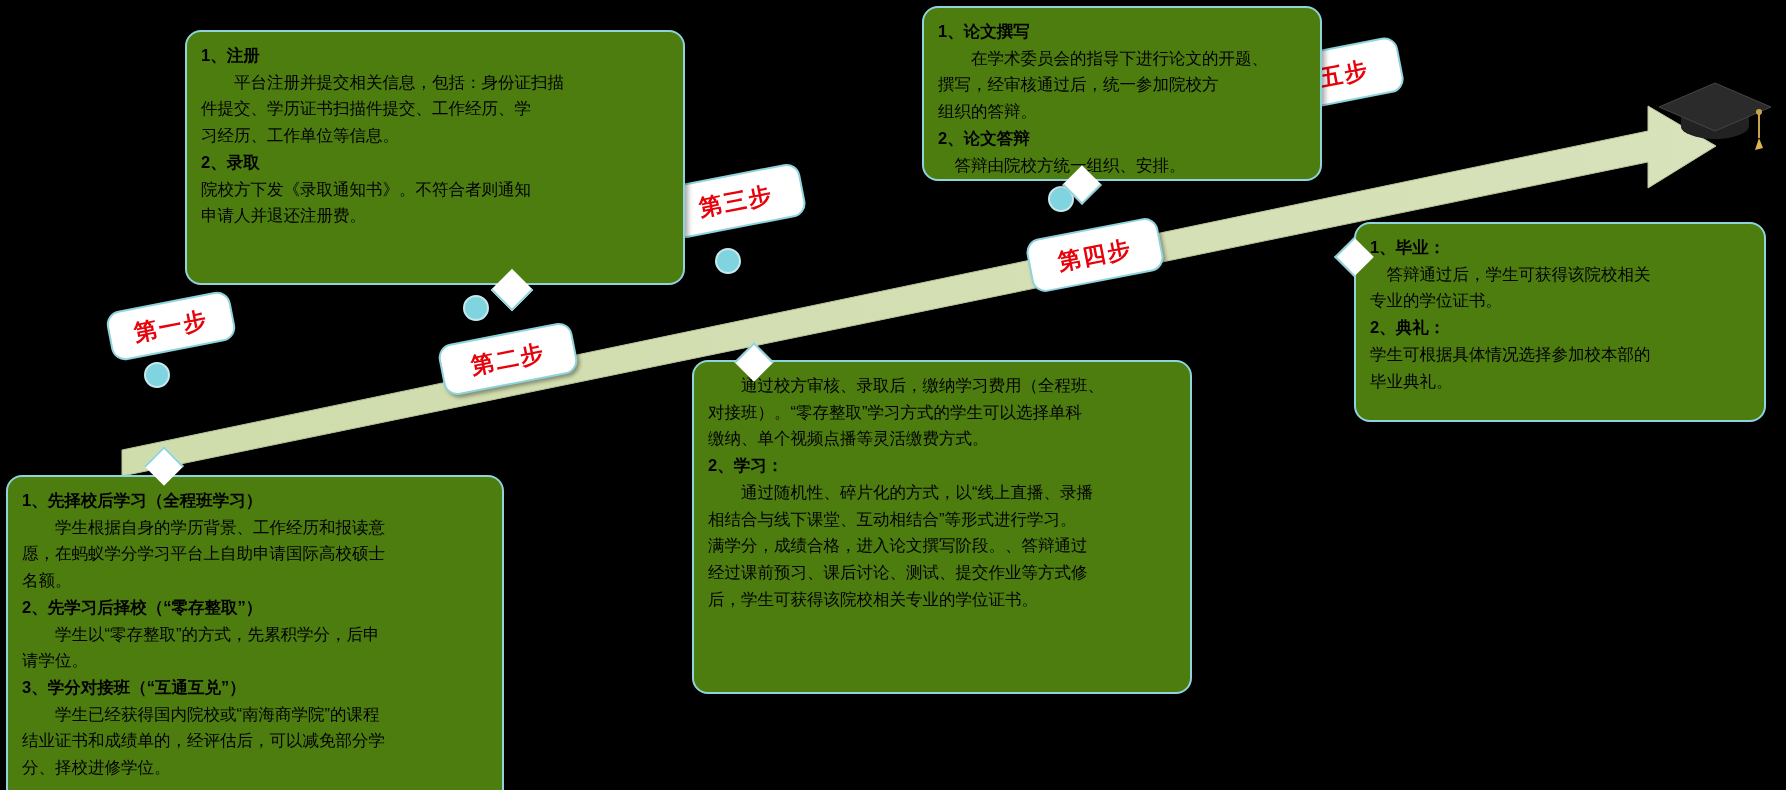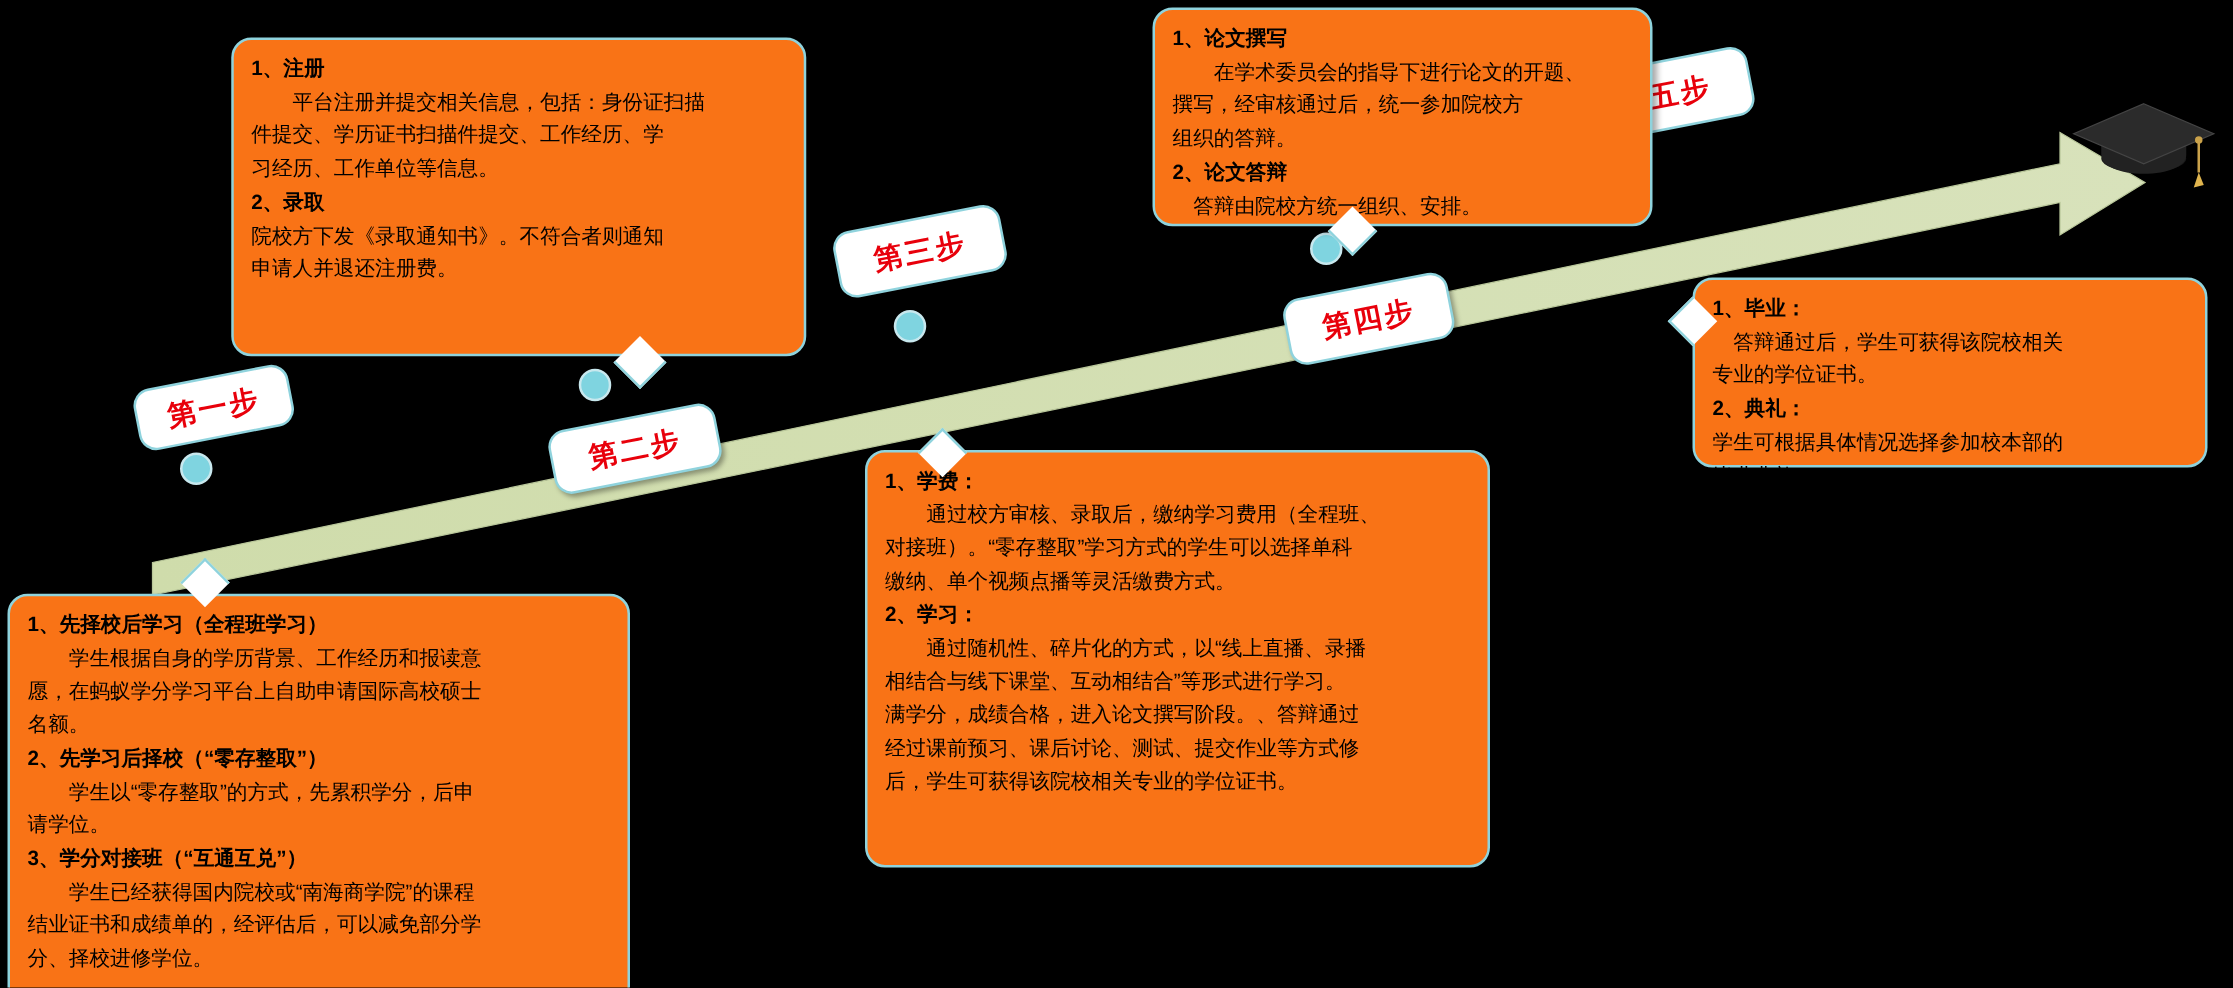--- a/index.html
+++ b/index.html
@@ -15,21 +15,21 @@
         background:#7fd4e0;border:2px solid #c8e8ee;box-sizing:border-box;
         box-shadow:0 0 3px rgba(0,0,0,.5);}
 
   
   .steplabel{position:absolute;background:#fff;border:2px solid #8fd3dd;
              border-radius:14px;color:#e8000b;font-weight:bold;font-size:23px;
              letter-spacing:2px;display:flex;align-items:center;justify-content:center;
              box-shadow:2px 3px 4px rgba(0,0,0,.35);}
 
   
-  .bubble{position:absolute;background:#f97316;border:2px solid #8fd3dd;border-radius:16px;
+  .bubble{position:absolute;background:#4d7c0f;border:2px solid #8fd3dd;border-radius:16px;
           box-shadow:3px 4px 5px rgba(0,0,0,.35);box-sizing:border-box;
           color:#000;font-size:16.5px;line-height:1.62;padding:10px 14px 12px 14px;}
   .bubble p{margin:0;}
   .bubble .hd{font-weight:bold;}
   .bubble .ind{text-indent:2em;}
   .bubble .ind1{text-indent:1em;}
 
   
   .tail{position:absolute;background:#fff;border-left:2px solid #8fd3dd;
         border-bottom:2px solid #8fd3dd;}
@@ -98,36 +98,35 @@
         <p class="ind">学生以“零存整取”的方式，先累积学分，后申</p>
         <p>请学位。</p>
         <p class="hd">3、学分对接班（“互通互兑”）</p>
         <p class="ind">学生已经获得国内院校或“南海商学院”的课程</p>
         <p>结业证书和成绩单的，经评估后，可以减免部分学</p>
         <p>分、择校进修学位。</p>
       </div>
   </div>
   <div class="tail" style="left:150px;top:452px;width:26px;height:26px;transform:rotate(135deg);"></div>
 
-  <div class="bubble" style="left:185px;top:30px;width:460px;height:255px;">
+  <div class="bubble" style="left:185px;top:30px;width:500px;height:255px;">
     <div id="c2">
         <p class="hd">1、注册</p>
         <p class="ind">平台注册并提交相关信息，包括：身份证扫描</p>
         <p>件提交、学历证书扫描件提交、工作经历、学</p>
         <p>习经历、工作单位等信息。</p>
         <p class="hd">2、录取</p>
         <p>院校方下发《录取通知书》。不符合者则通知</p>
         <p>申请人并退还注册费。</p>
       </div>
   </div>
   <div class="tail" style="left:497px;top:275px;width:28px;height:28px;transform:rotate(-45deg);"></div>
 
   <div class="bubble" style="left:692px;top:360px;width:500px;height:334px;">
     <div id="c3">
-        <p class="hd">1、学费：</p>
         <p class="ind">通过校方审核、录取后，缴纳学习费用（全程班、</p>
         <p>对接班）。“零存整取”学习方式的学生可以选择单科</p>
         <p>缴纳、单个视频点播等灵活缴费方式。</p>
         <p class="hd">2、学习：</p>
         <p class="ind">通过随机性、碎片化的方式，以“线上直播、录播</p>
         <p>相结合与线下课堂、互动相结合”等形式进行学习。</p>
         <p>满学分，成绩合格，进入论文撰写阶段。、答辩通过</p>
         <p>经过课前预习、课后讨论、测试、提交作业等方式修</p>
         <p>后，学生可获得该院校相关专业的学位证书。</p>
       </div>
@@ -139,21 +138,21 @@
         <p class="hd">1、论文撰写</p>
         <p class="ind">在学术委员会的指导下进行论文的开题、</p>
         <p>撰写，经审核通过后，统一参加院校方</p>
         <p>组织的答辩。</p>
         <p class="hd">2、论文答辩</p>
         <p class="ind1">答辩由院校方统一组织、安排。</p>
       </div>
   </div>
   <div class="tail" style="left:1068px;top:171px;width:26px;height:26px;transform:rotate(-45deg);"></div>
 
-  <div class="bubble" style="left:1354px;top:222px;width:412px;height:152px;">
+  <div class="bubble" style="left:1354px;top:222px;width:412px;height:200px;">
     <div id="c5">
         <p class="hd">1、毕业：</p>
         <p class="ind1">答辩通过后，学生可获得该院校相关</p>
         <p>专业的学位证书。</p>
         <p class="hd">2、典礼：</p>
         <p>学生可根据具体情况选择参加校本部的</p>
         <p>毕业典礼。</p>
       </div>
   </div>
   <div class="tail" style="left:1340px;top:243px;width:26px;height:26px;transform:rotate(45deg);"></div>

